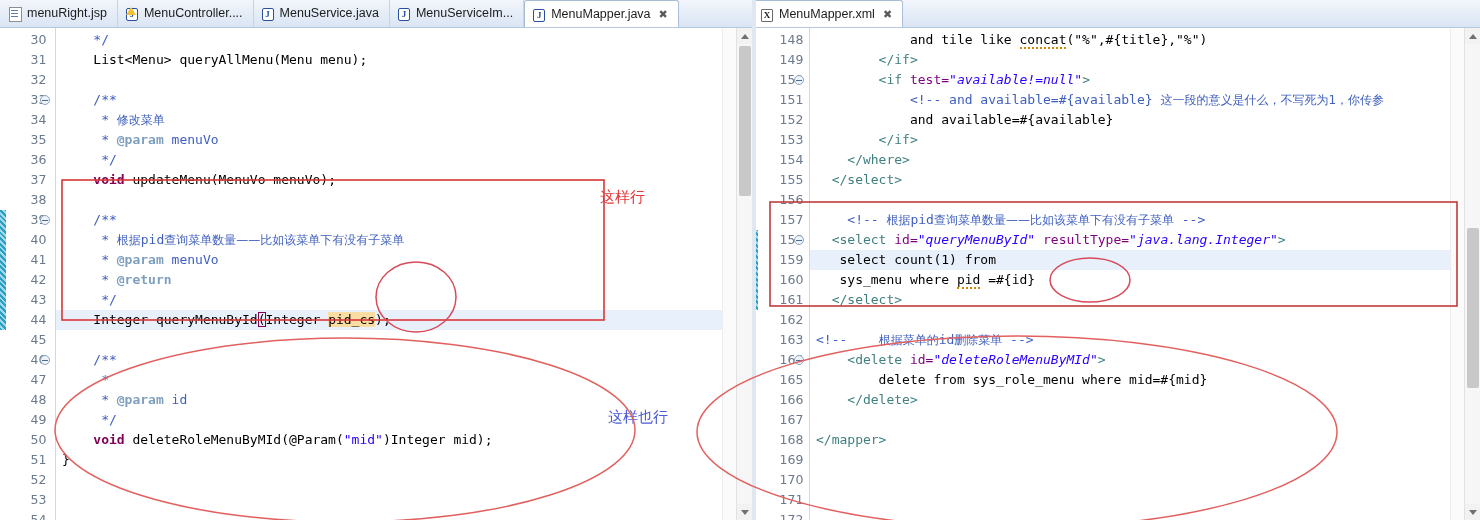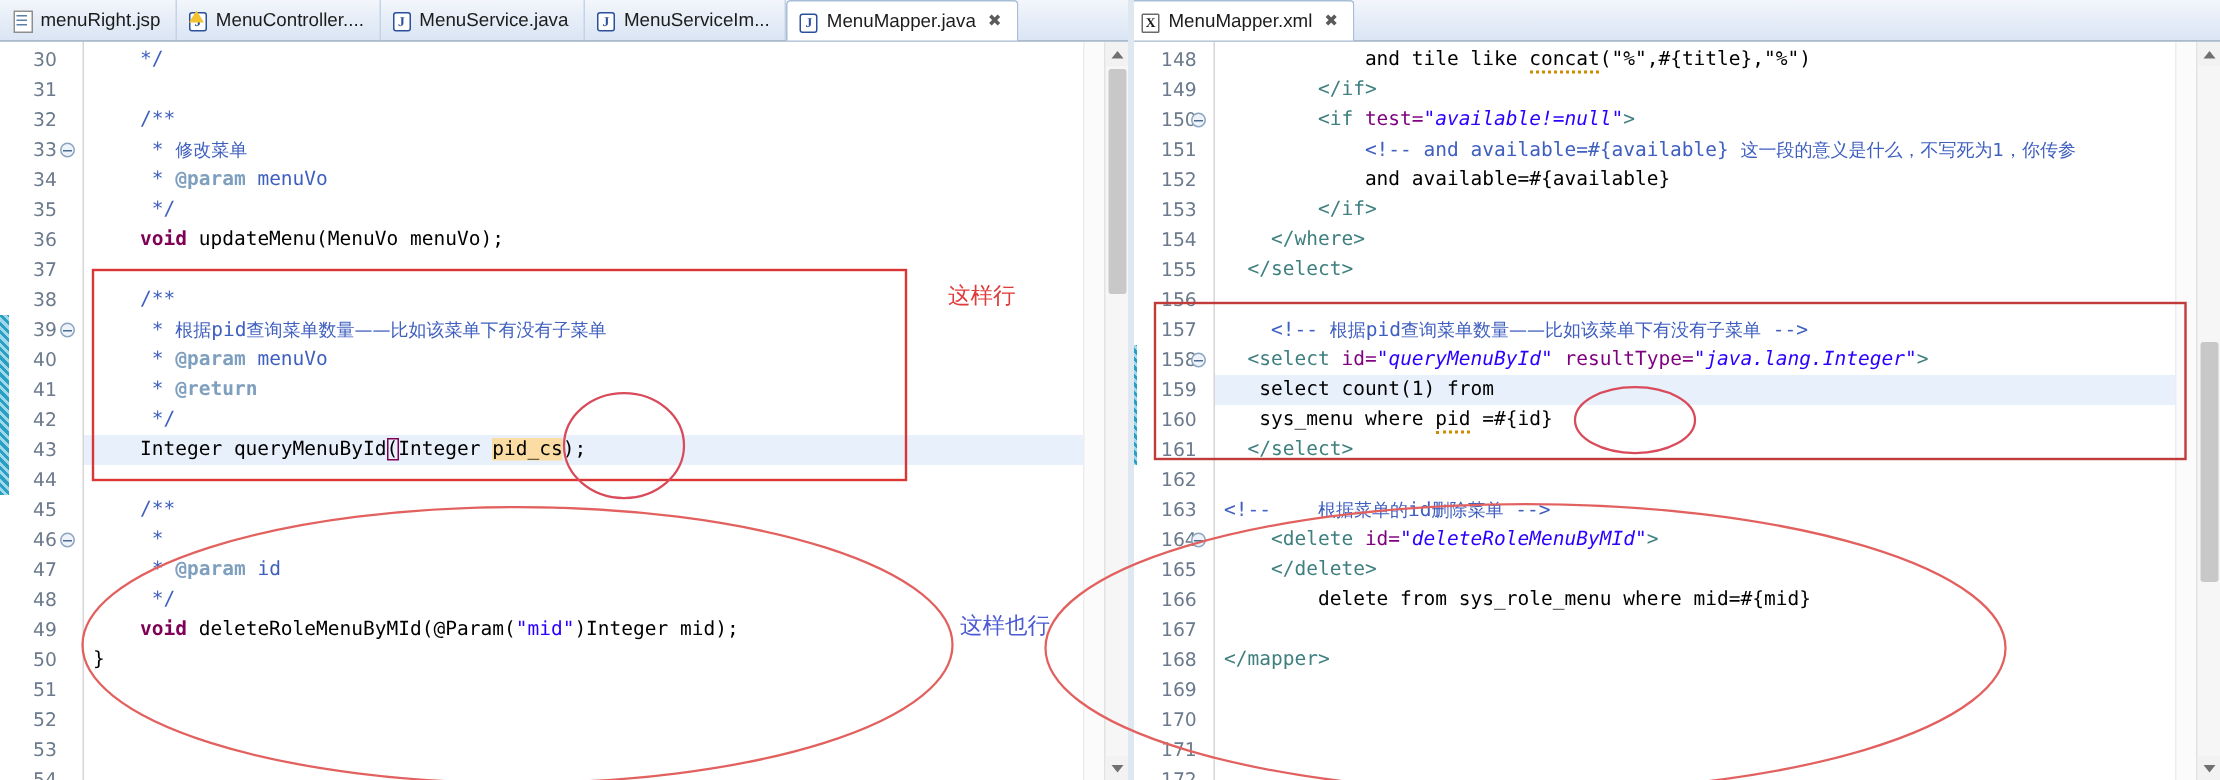--- a/index.html
+++ b/index.html
@@ -145,21 +145,21 @@
     background: #ffffff;
     padding-top: 2px;
     overflow: hidden;
   }
   .ln {
     height: 20px;
     line-height: 20px;
     font-family: "DejaVu Sans", sans-serif;
     font-size: 12.5px;
     color: #6b7a8c;
-    text-align: left;
+    text-align: center;
     padding-left: 22px;
     position: relative;
     white-space: nowrap;
   }
   .ln .fold {
     position: absolute;
     right: 5px; top: 5px;
     width: 10px; height: 10px;
     border: 1px solid #8aa4c0;
     border-radius: 50%;
@@ -268,21 +268,20 @@
     left: 0; top: 0;
     width: 1480px; height: 520px;
     pointer-events: none;
     z-index: 20;
   }
   .anno-text {
     position: absolute;
     font-family: "DejaVu Sans", sans-serif;
     font-size: 15px;
     white-space: nowrap;
-    margin-left: 32px;
   }
   .anno-red  { color: #e03a3a; }
   .anno-blue { color: #4a5bd4; }
 </style>
 </head>
 <body>
 
 <div class="workbench">
 
   <div class="editor-stack left">
@@ -333,20 +332,21 @@
           <div class="ln">48</div>
           <div class="ln">49</div>
           <div class="ln">50</div>
           <div class="ln">51</div>
           <div class="ln">52</div>
           <div class="ln">53</div>
           <div class="ln">54</div>
         </div>
       <div class="code-pane" id="code-left">
           <div class="cl"><span class="jdoc">    */</span></div>
+          <div class="cl"><span class="plain">    List&lt;Menu&gt; queryAllMenu(Menu </span><span class="plain">menu</span><span class="plain">);</span></div>
           <div class="cl">&nbsp;</div>
           <div class="cl"><span class="jdoc">    /**</span></div>
           <div class="cl"><span class="jdoc">     * </span><span class="jdoc cjk">修改菜单</span></div>
           <div class="cl"><span class="jdoc">     * </span><span class="jtag">@param</span><span class="jdoc"> menuVo</span></div>
           <div class="cl"><span class="jdoc">     */</span></div>
           <div class="cl"><span class="plain">    </span><span class="kw">void</span><span class="plain"> updateMenu(MenuVo </span><span class="plain">menuVo</span><span class="plain">);</span></div>
           <div class="cl">&nbsp;</div>
           <div class="cl"><span class="jdoc">    /**</span></div>
           <div class="cl"><span class="jdoc">     * </span><span class="jdoc cjk">根据</span><span class="jdoc">pid</span><span class="jdoc cjk">查询菜单数量——比如该菜单下有没有子菜单</span></div>
           <div class="cl"><span class="jdoc">     * </span><span class="jtag">@param</span><span class="jdoc"> menuVo</span></div>
@@ -422,22 +422,22 @@
           <div class="cl"><span class="xtag">  &lt;/select&gt;</span></div>
           <div class="cl">&nbsp;</div>
           <div class="cl"><span class="xcmt">    &lt;!-- </span><span class="xcmt cjk">根据</span><span class="xcmt">pid</span><span class="xcmt cjk">查询菜单数量——比如该菜单下有没有子菜单</span><span class="xcmt"> --&gt;</span></div>
           <div class="cl"><span class="xtag">  &lt;select </span><span class="xattr">id=</span><span class="xval">"queryMenuById"</span><span class="plain"> </span><span class="xattr">resultType=</span><span class="xval">"java.lang.Integer"</span><span class="xtag">&gt;</span></div>
           <div class="cl hl"><span class="plain">   select count(1) from</span></div>
           <div class="cl"><span class="plain">   </span><span class="plain">sys_menu</span><span class="plain"> where </span><span class="plain squig">pid</span><span class="plain"> =#{id}</span></div>
           <div class="cl"><span class="xtag">  &lt;/select&gt;</span></div>
           <div class="cl">&nbsp;</div>
           <div class="cl"><span class="xcmt">&lt;!--    </span><span class="xcmt cjk">根据菜单的</span><span class="xcmt">id</span><span class="xcmt cjk">删除菜单</span><span class="xcmt"> --&gt;</span></div>
           <div class="cl"><span class="xtag">    &lt;delete </span><span class="xattr">id=</span><span class="xval">"deleteRoleMenuByMId"</span><span class="xtag">&gt;</span></div>
+          <div class="cl"><span class="plain">        delete from sys_role_menu where mid=#{mid}</span></div>
           <div class="cl"><span class="xtag">    &lt;/delete&gt;</span></div>
-          <div class="cl"><span class="plain">        delete from sys_role_menu where mid=#{mid}</span></div>
           <div class="cl">&nbsp;</div>
           <div class="cl"><span class="xtag">&lt;/mapper&gt;</span></div>
           <div class="cl">&nbsp;</div>
           <div class="cl">&nbsp;</div>
           <div class="cl">&nbsp;</div>
           <div class="cl">&nbsp;</div>
         </div>
     </div>
     <div class="overview-ruler">
     </div>

